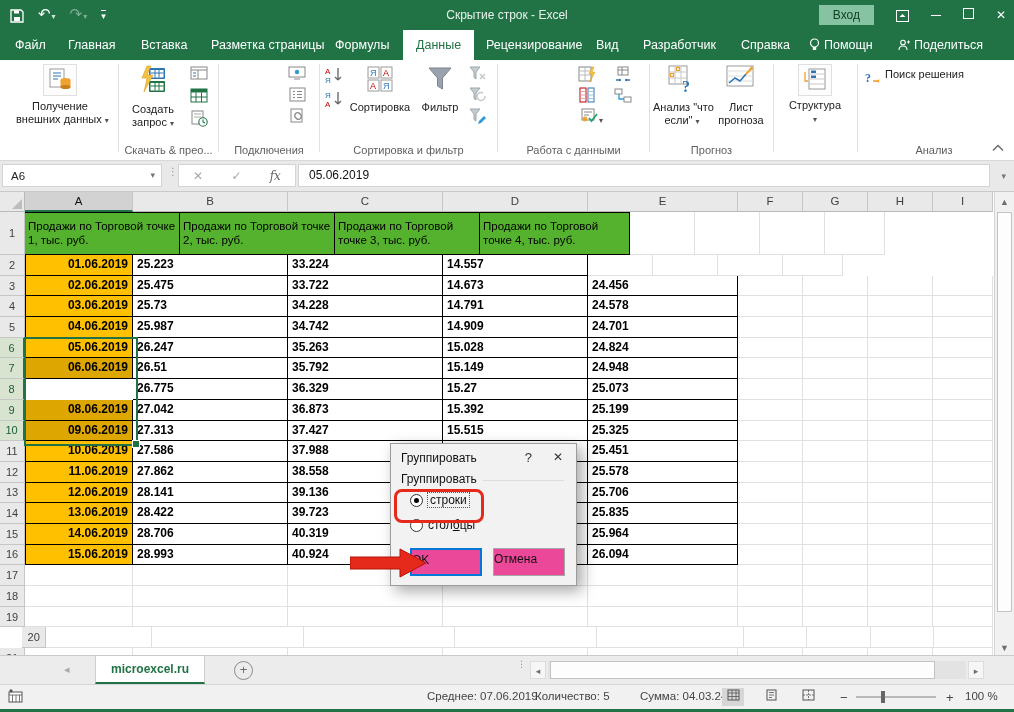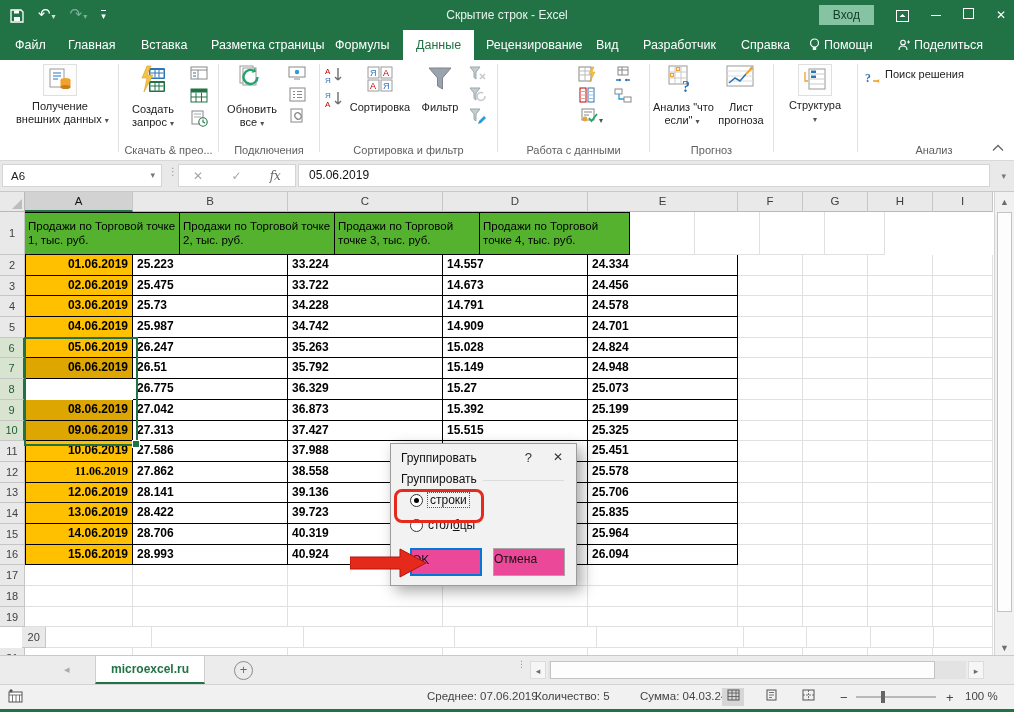--- a/index.html
+++ b/index.html
@@ -210,29 +210,20 @@
             <rect x="2" y="1" width="11" height="13" fill="#fff" stroke="#888"></rect>
             <path d="M4 4h7M4 7h7" stroke="#aaa"></path>
             <circle cx="13" cy="12" r="4.2" fill="#fff" stroke="#217346" stroke-width="1.1"></circle>
             <path d="M13 9.5v2.5l2 1" stroke="#217346" stroke-width="1.1" fill="none"></path>
           </svg></span>
       <div class="gcap">Скачать &amp; прео...</div>
     </div>
     <div class="rsep" style="left:218px"></div>
 
     <div class="rgroup" style="left:220px;width:98px">
-      <div class="bigbtn" style="left:2px;width:60px">
-        <span><svg width="32" height="32" viewBox="0 0 32 32">
-              <rect x="4" y="2" width="13" height="17" fill="#fff" stroke="#9a9a9a"></rect>
-              <rect x="7" y="4" width="13" height="17" fill="#fff" stroke="#9a9a9a"></rect>
-              <path d="M21.5 13a7 7 0 1 1-3-5.8" fill="none" stroke="#25a46a" stroke-width="2.4"></path>
-              <path d="M19 3.5l1 4.5-4.5.8z" fill="#25a46a"></path>
-            </svg></span>
-        <span class="bbl"><span>Обновить</span><br><span>все</span> <span class="dd">▾</span></span>
-      </div>
       <span class="smbtn" style="left:66px;top:6px"><svg width="18" height="15" viewBox="0 0 18 15">
             <rect x="1" y="1" width="16" height="10" fill="#fff" stroke="#888"></rect>
             <circle cx="9" cy="6" r="2.2" fill="#2e9bd6"></circle>
             <path d="M6 13h6" stroke="#888"></path>
           </svg></span>
       <span class="smbtn" style="left:66px;top:27px"><svg width="17" height="15" viewBox="0 0 17 15">
             <rect x="1" y="1" width="15" height="13" fill="#fff" stroke="#888"></rect>
             <path d="M4 4.5h2M4 7.5h2M4 10.5h2M8 4.5h5M8 7.5h5M8 10.5h5" stroke="#888"></path>
           </svg></span>
       <span class="smbtn" style="left:66px;top:48px"><svg width="17" height="16" viewBox="0 0 17 16">
@@ -413,21 +404,20 @@
           <div class="cell" style="width: 65px;"></div>
           <div class="cell" style="width: 65px;"></div>
           <div class="cell" style="width: 60px;"></div>
         </div>
         <div class="grow" style="height: 20.7px;">
           <div class="rowh">2</div>
           <div class="cell date tb tl" style="width: 108px;">01.06.2019</div>
           <div class="cell val tb" style="width: 155px;">25.223</div>
           <div class="cell val tb" style="width: 155px;">33.224</div>
           <div class="cell val tb" style="width: 145px;">14.557</div>
-          <div class="cell val tb" style="width: 150px;">24.334</div>
           <div class="cell" style="width: 65px;"></div>
           <div class="cell" style="width: 65px;"></div>
           <div class="cell" style="width: 65px;"></div>
           <div class="cell" style="width: 60px;"></div>
         </div>
         <div class="grow" style="height: 20.7px;">
           <div class="rowh">3</div>
           <div class="cell date tb tl" style="width: 108px;">02.06.2019</div>
           <div class="cell val tb" style="width: 155px;">25.475</div>
           <div class="cell val tb" style="width: 155px;">33.722</div>
@@ -529,21 +519,21 @@
           <div class="cell val tb" style="width: 155px;">37.988</div>
           <div class="cell val tb" style="width: 145px;"></div>
           <div class="cell val tb" style="width: 150px;">25.451</div>
           <div class="cell" style="width: 65px;"></div>
           <div class="cell" style="width: 65px;"></div>
           <div class="cell" style="width: 65px;"></div>
           <div class="cell" style="width: 60px;"></div>
         </div>
         <div class="grow" style="height: 20.7px;">
           <div class="rowh">12</div>
-          <div class="cell date tb tl" style="width: 108px; font-family: Liberation Serif, serif;">11.06.2019</div>
+          <div class="cell date tb tl" style="width: 108px;">11.06.2019</div>
           <div class="cell val tb" style="width: 155px;">27.862</div>
           <div class="cell val tb" style="width: 155px;">38.558</div>
           <div class="cell val tb" style="width: 145px;"></div>
           <div class="cell val tb" style="width: 150px;">25.578</div>
           <div class="cell" style="width: 65px;"></div>
           <div class="cell" style="width: 65px;"></div>
           <div class="cell" style="width: 65px;"></div>
           <div class="cell" style="width: 60px;"></div>
         </div>
         <div class="grow" style="height: 20.7px;">

